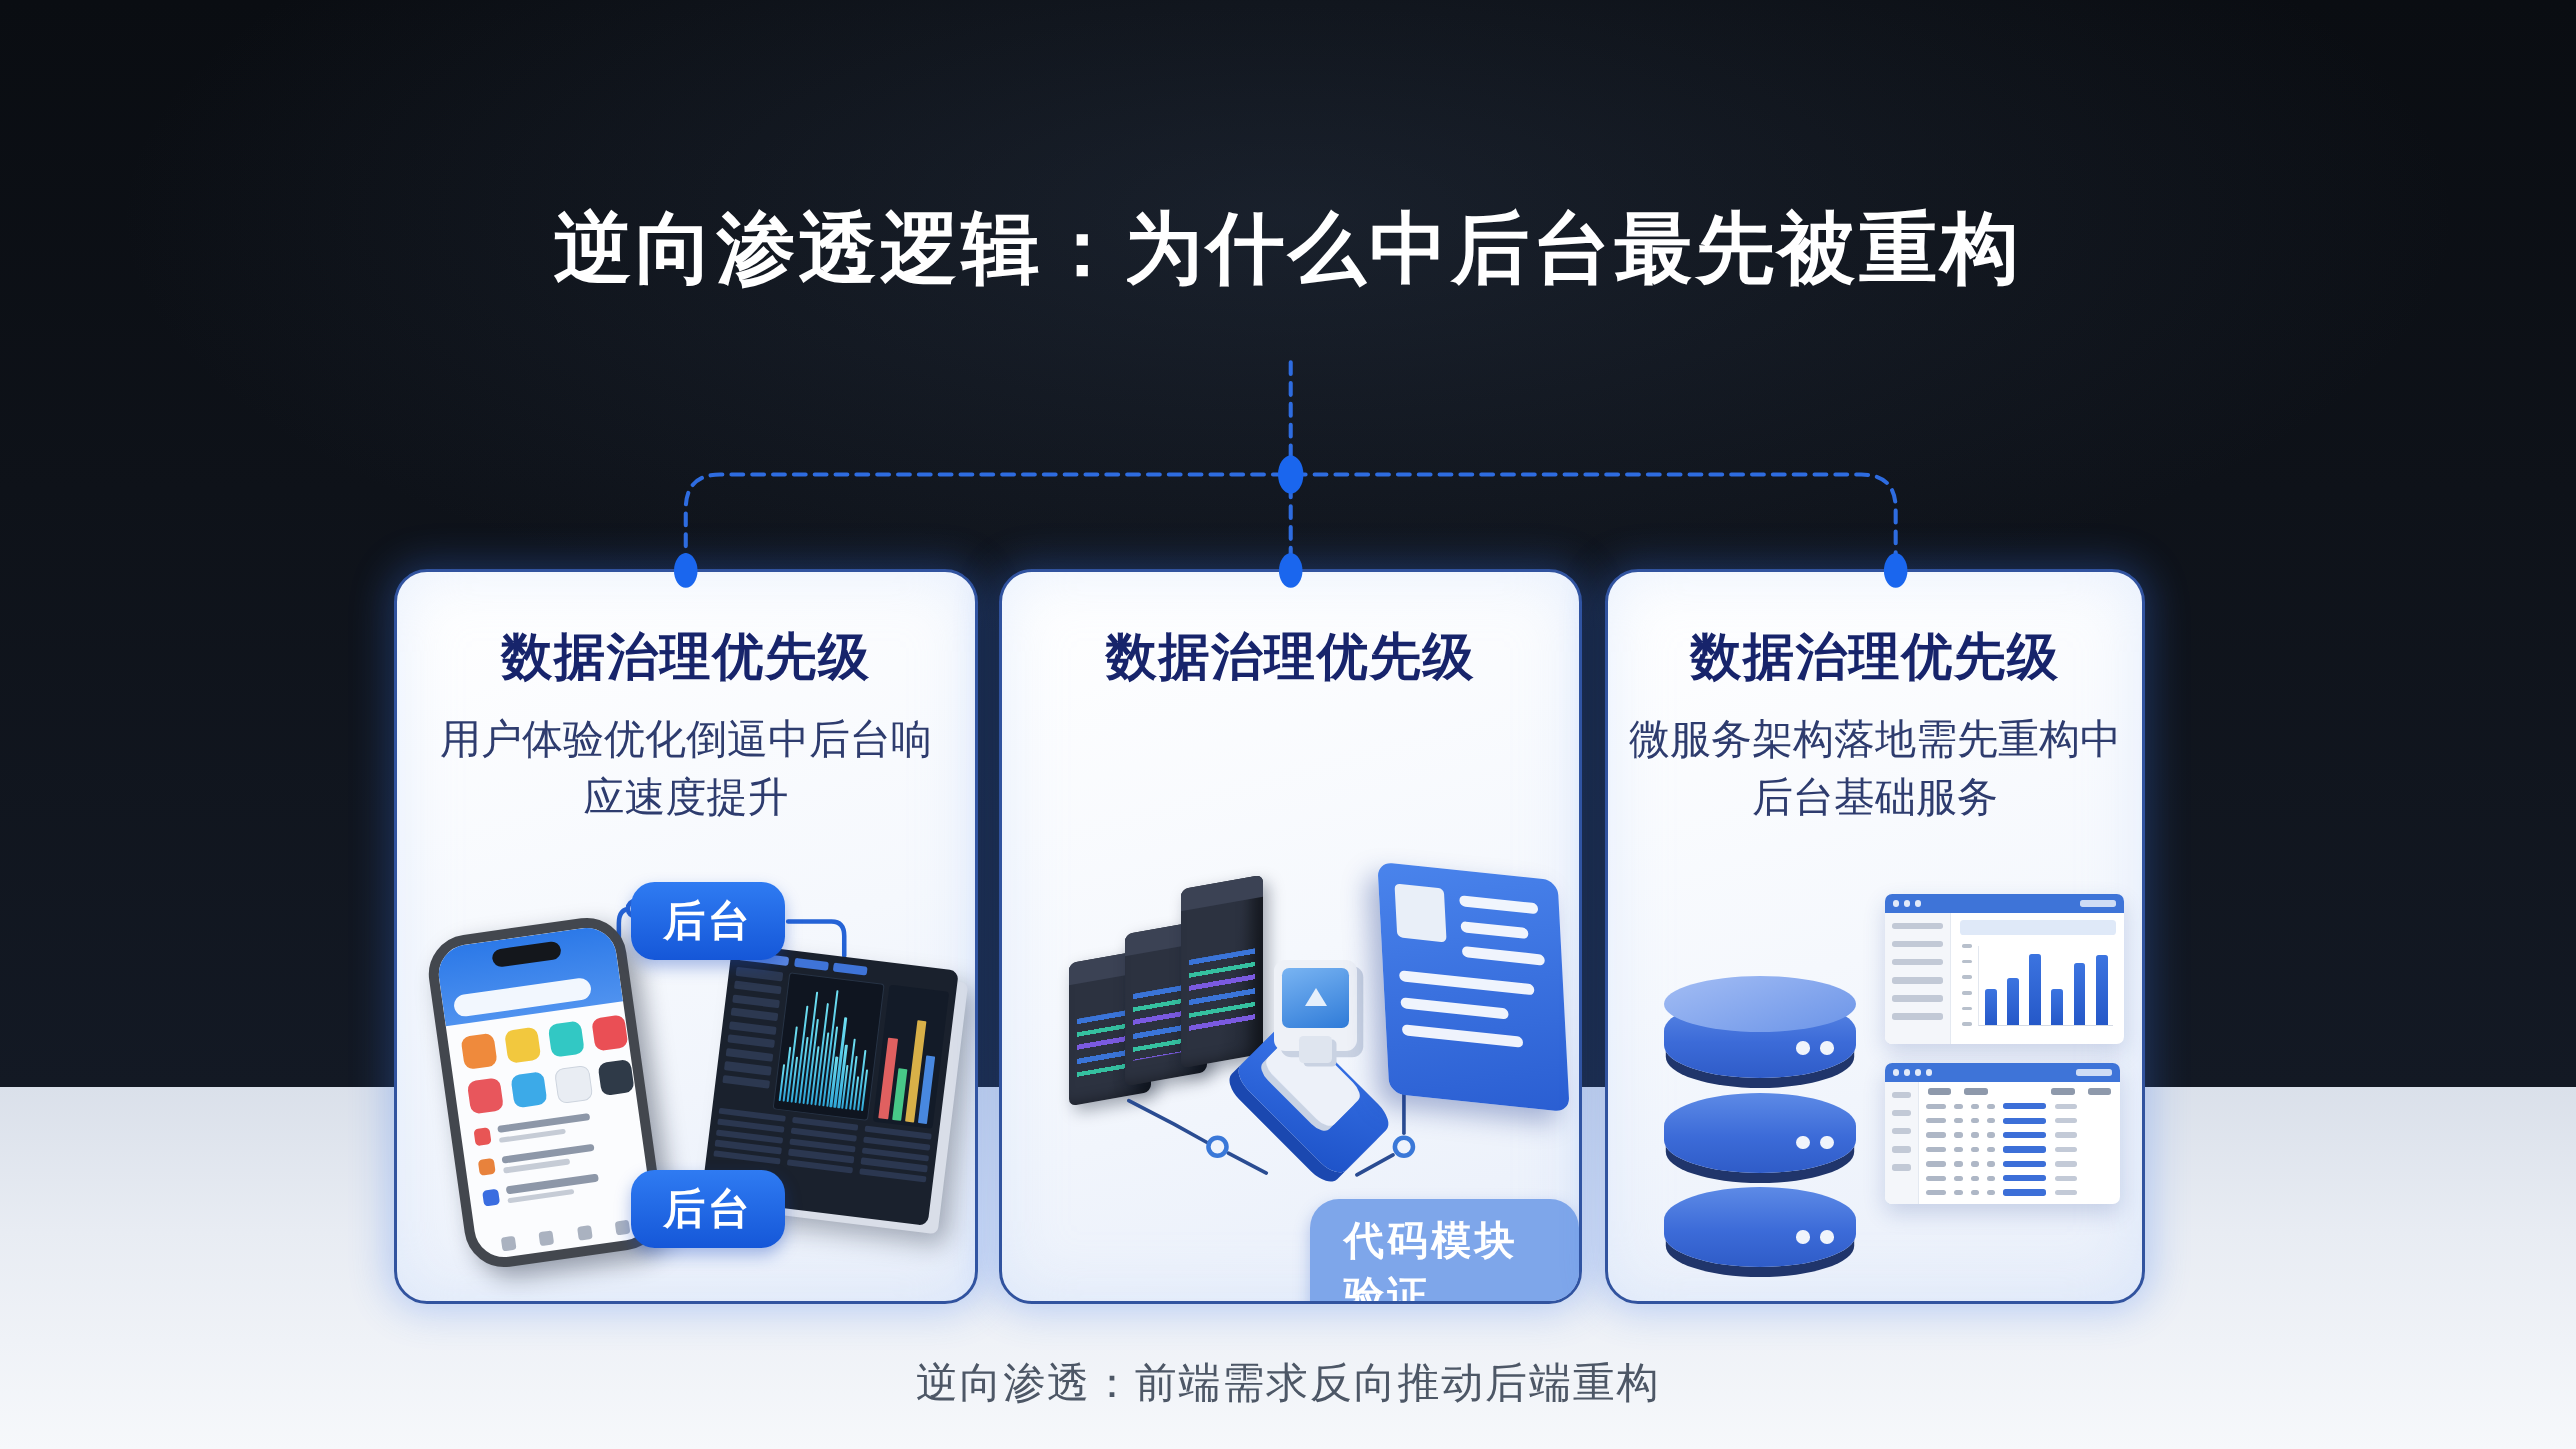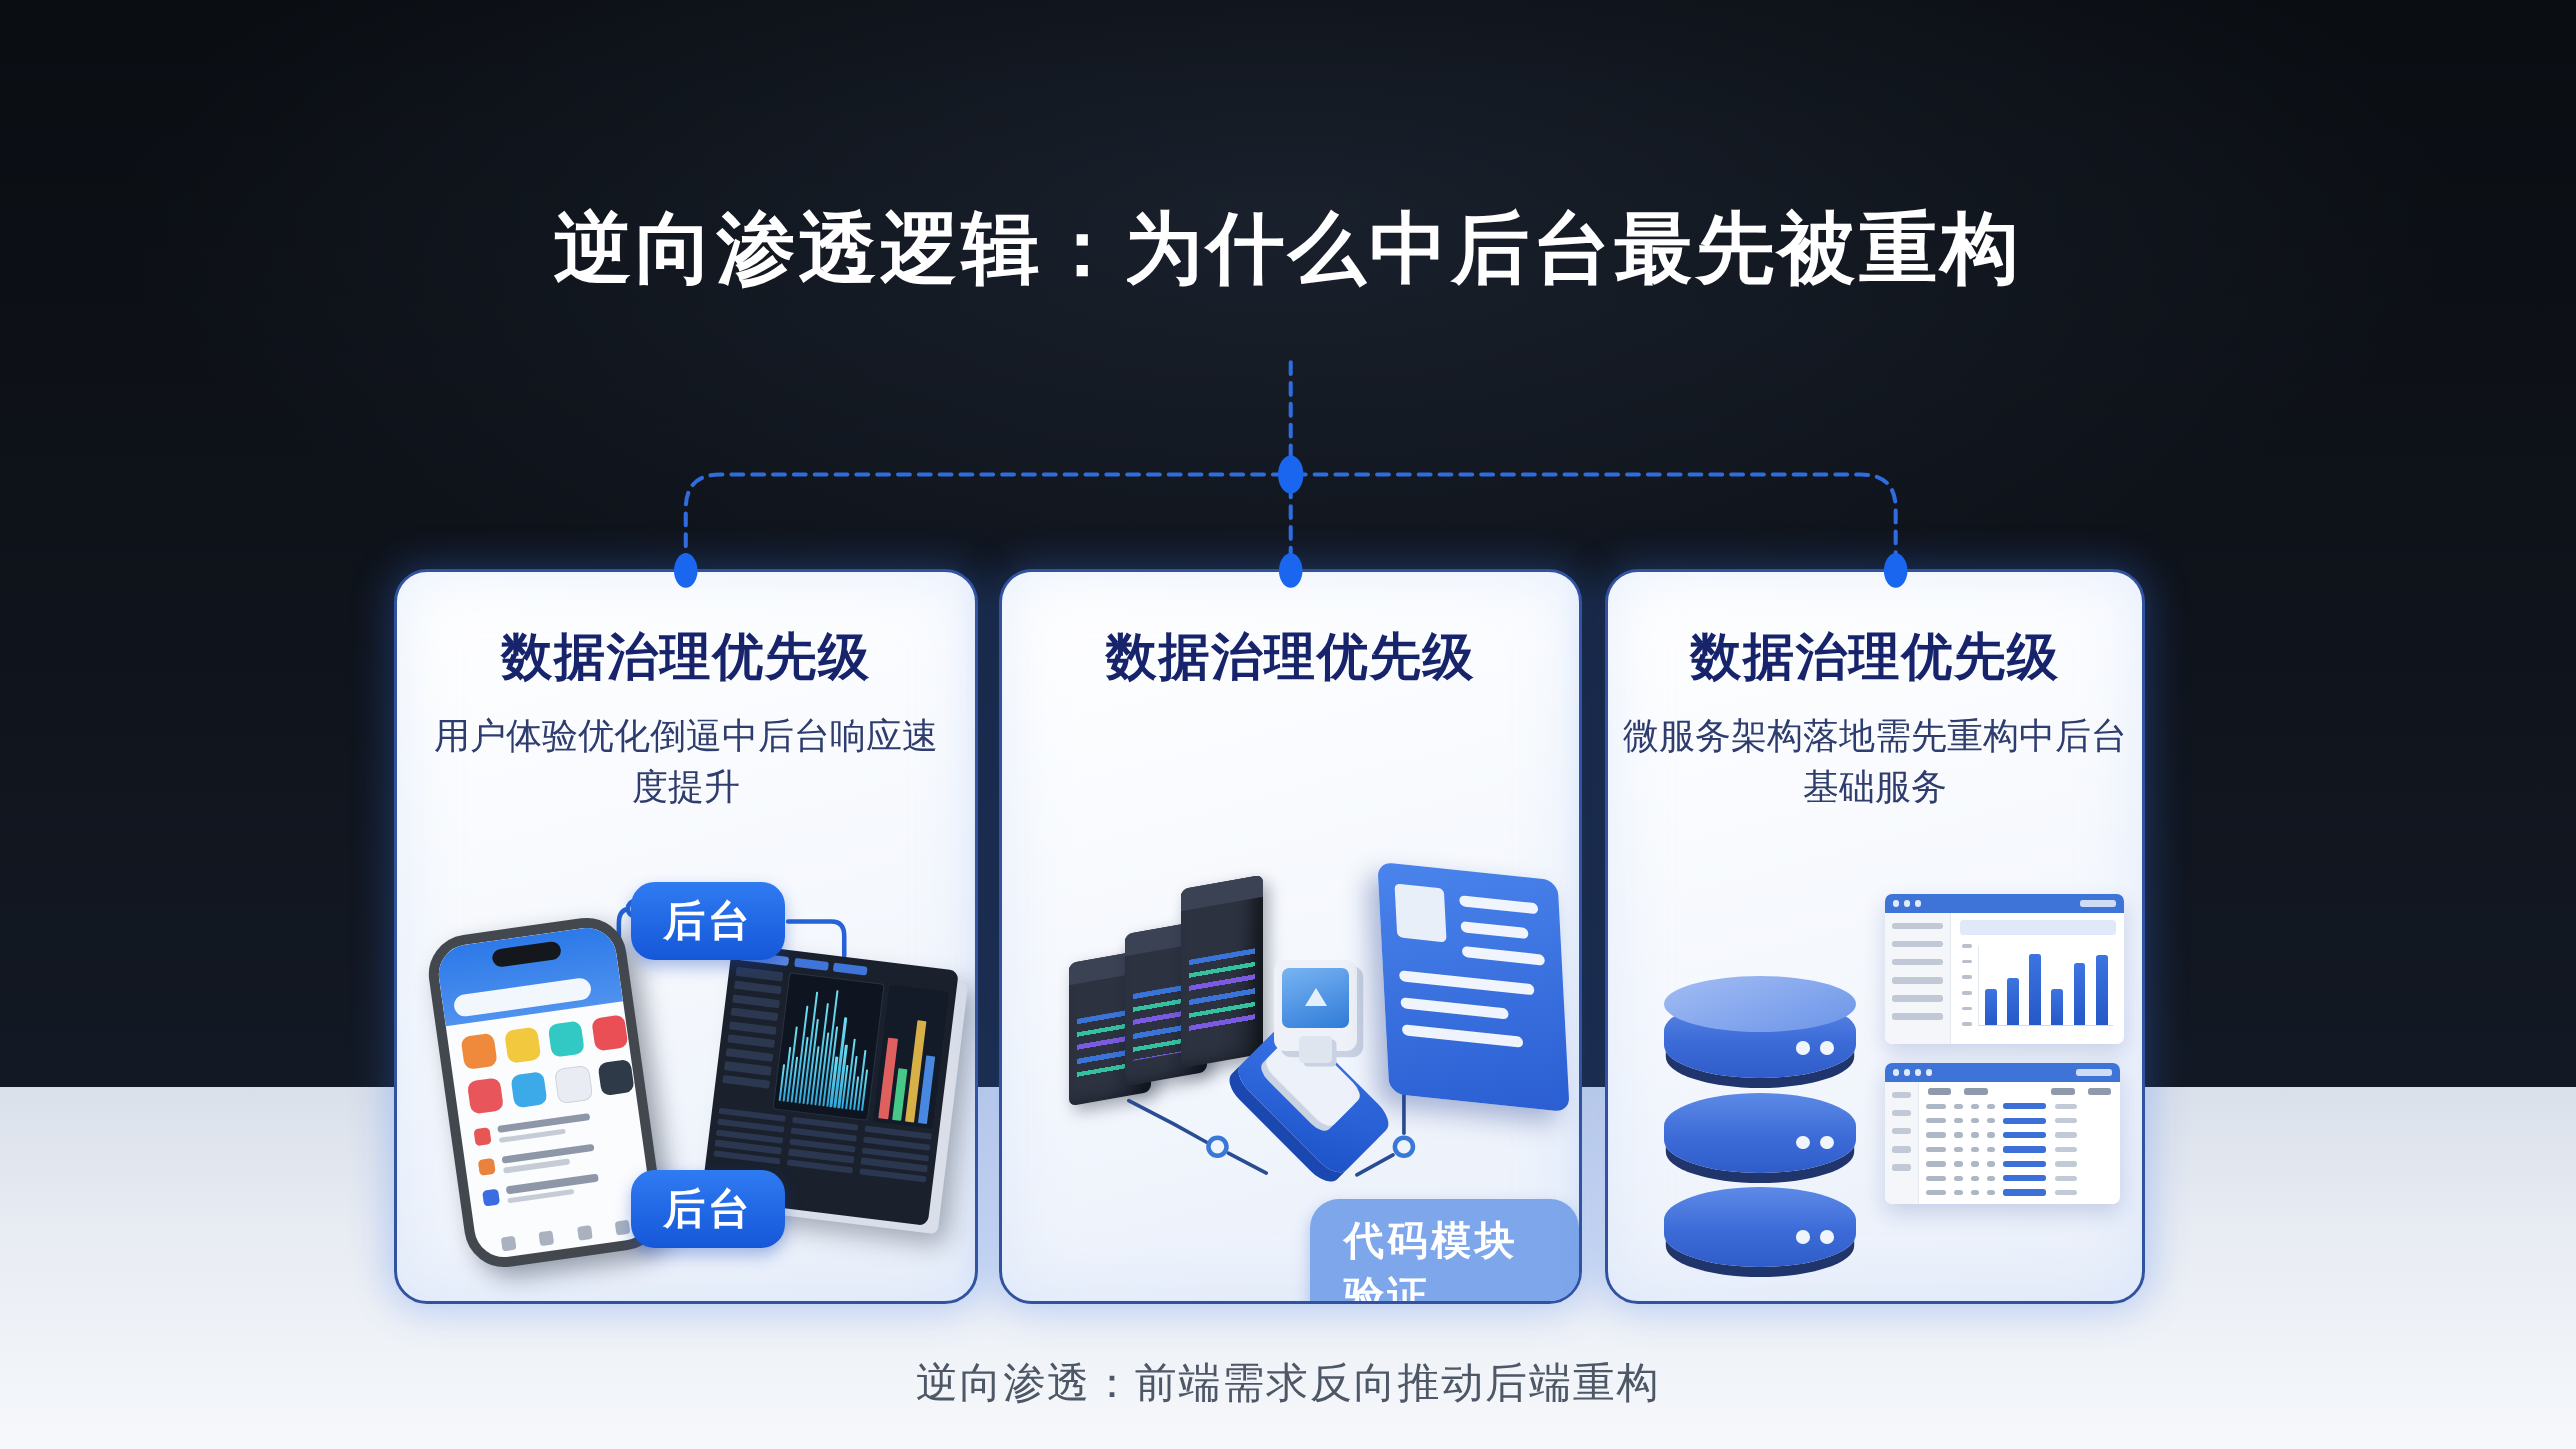--- a/index.html
+++ b/index.html
@@ -23,21 +23,21 @@
     stroke-dasharray:13 10;stroke-linecap:round;}
   .connector ellipse{fill:var(--accent,#1a66ee);}
   
   .card{position:absolute;top:569px;height:735px;box-sizing:border-box;z-index:2;
     background:linear-gradient(165deg,#ffffff 0%,#f5f8fd 52%,#e9effa 100%);
     border:3.6px solid var(--card-border,#31539f);border-radius:33px;
     box-shadow:0 0 38px 5.4px rgba(60,120,240,.30), inset 0 0 63px rgba(190,212,248,.35);}
   #card1{left:394px;width:584px;} #card2{left:999px;width:583px;} #card3{left:1605px;width:540px;}
   .card-title{margin:51px 0 0;text-align:center;font-size:51px;font-weight:800;
     letter-spacing:1.8px;color:var(--card-title-text,#17246b);}
-  .card-desc{margin:18px auto 0;width:509px;text-align:center;font-size:36px;line-height:1.42;
+  .card-desc{margin:18px auto 0;width:509px;text-align:center;font-size:41px;line-height:1.42;
     font-weight:500;color:var(--card-body-text,#2e3c6e);}
   .illus{position:absolute;inset:0;overflow:hidden;border-radius:29px;}
   .c-svg{position:absolute;inset:0;z-index:1;}
   .c-svg path{fill:none;stroke:#2563d6;stroke-width:5;stroke-linecap:round;}
   .c-svg circle{fill:#eef3fc;stroke:#2563d6;stroke-width:5;}
   .c-svg rect{fill:#1f62e0;}
   
   .pill{position:absolute;width:154px;height:78px;z-index:3;display:flex;align-items:center;
     justify-content:center;border-radius:23.5px;color:#fff;font-size:42px;font-weight:700;
     letter-spacing:2.7px;background:linear-gradient(180deg,#2f7bf2,var(--pill-bg,#1557d8));

